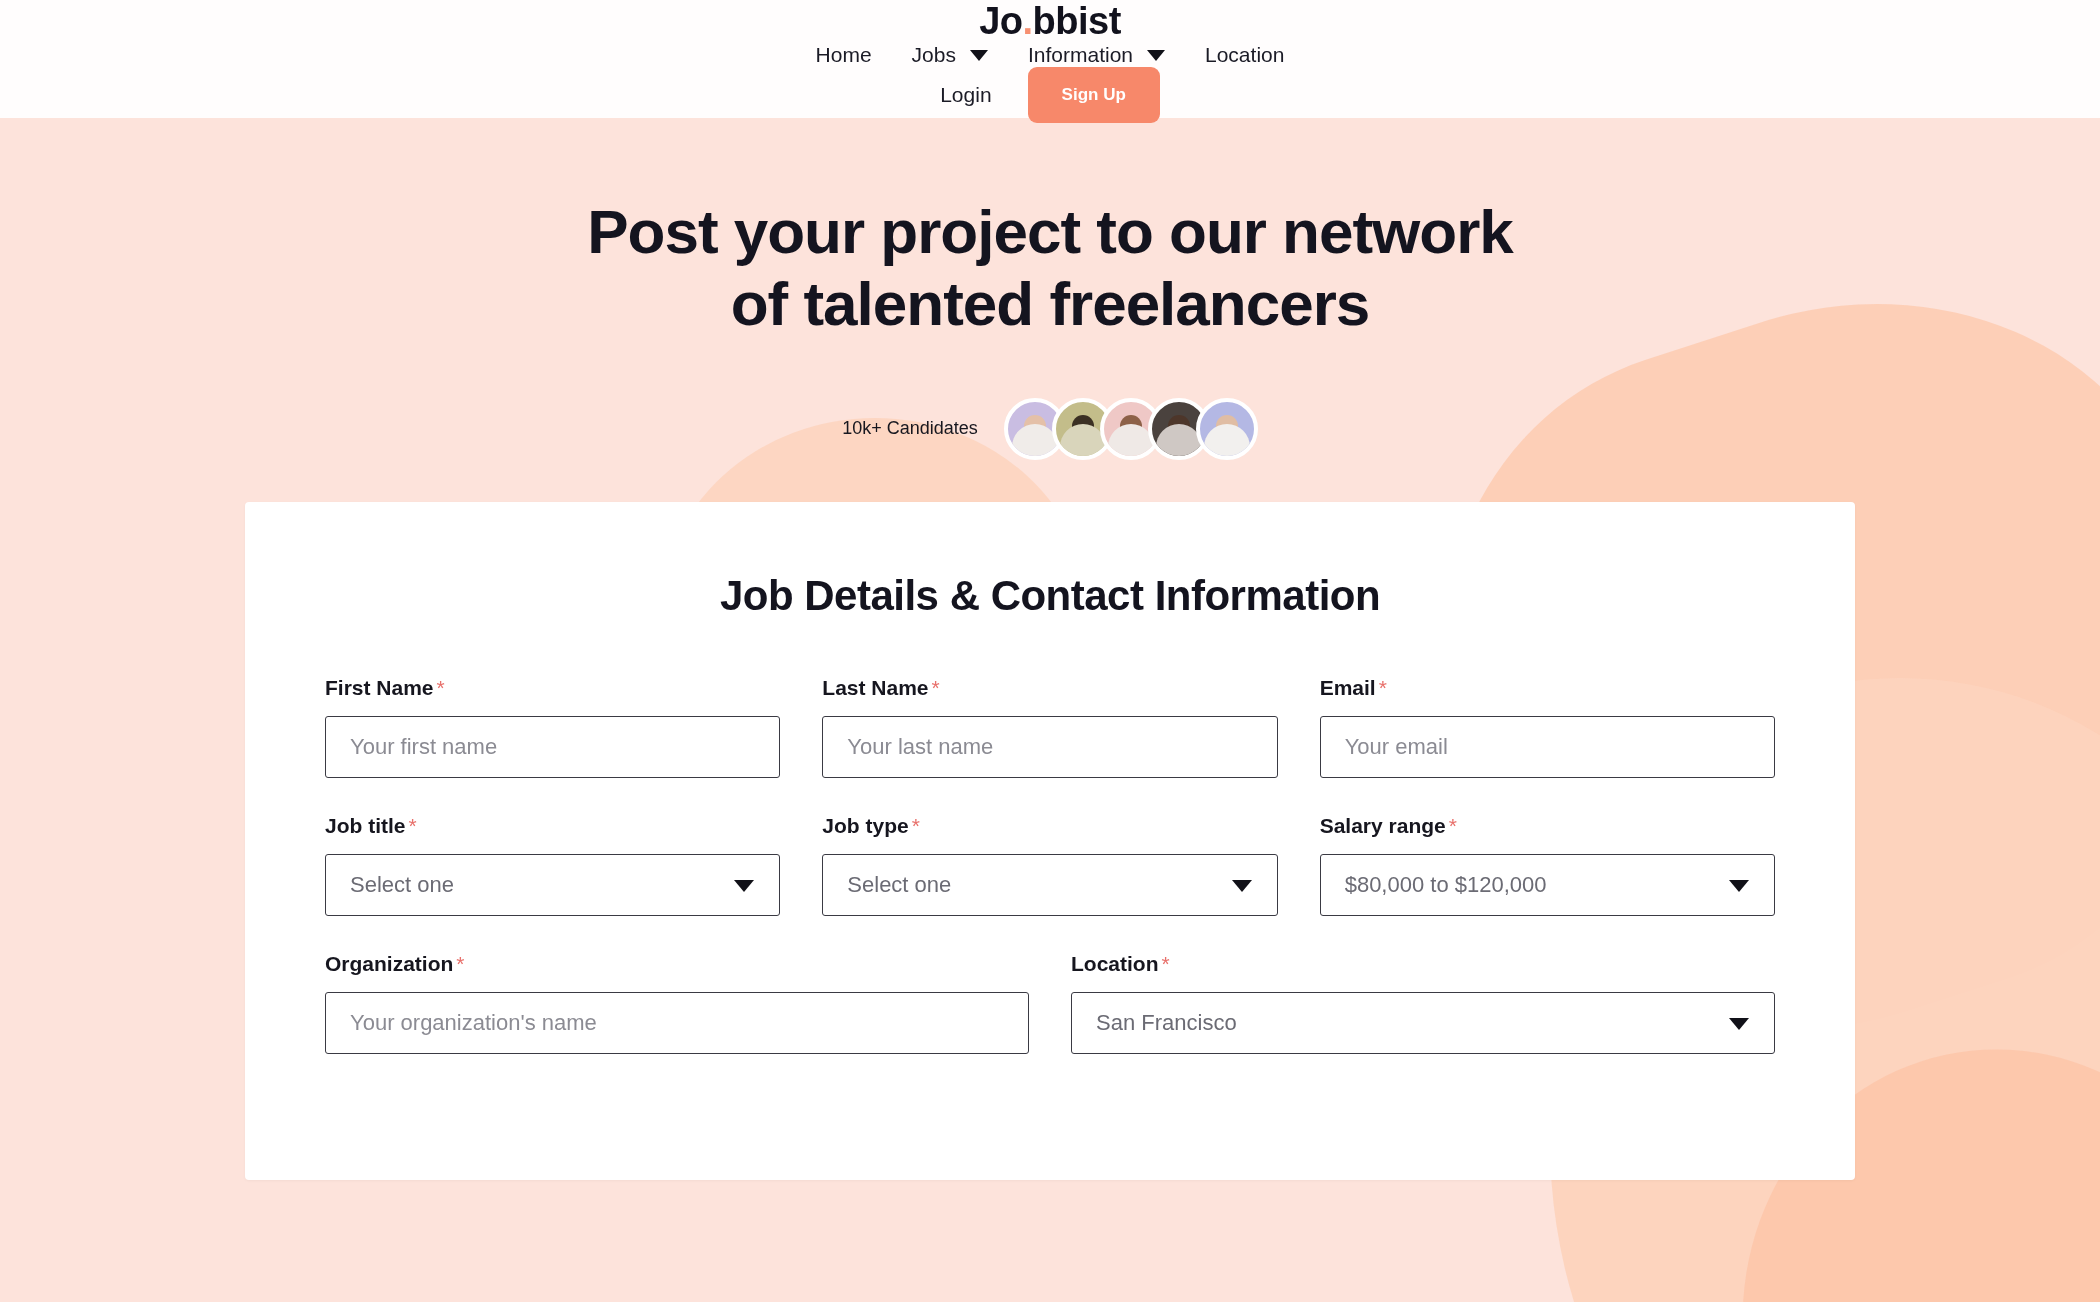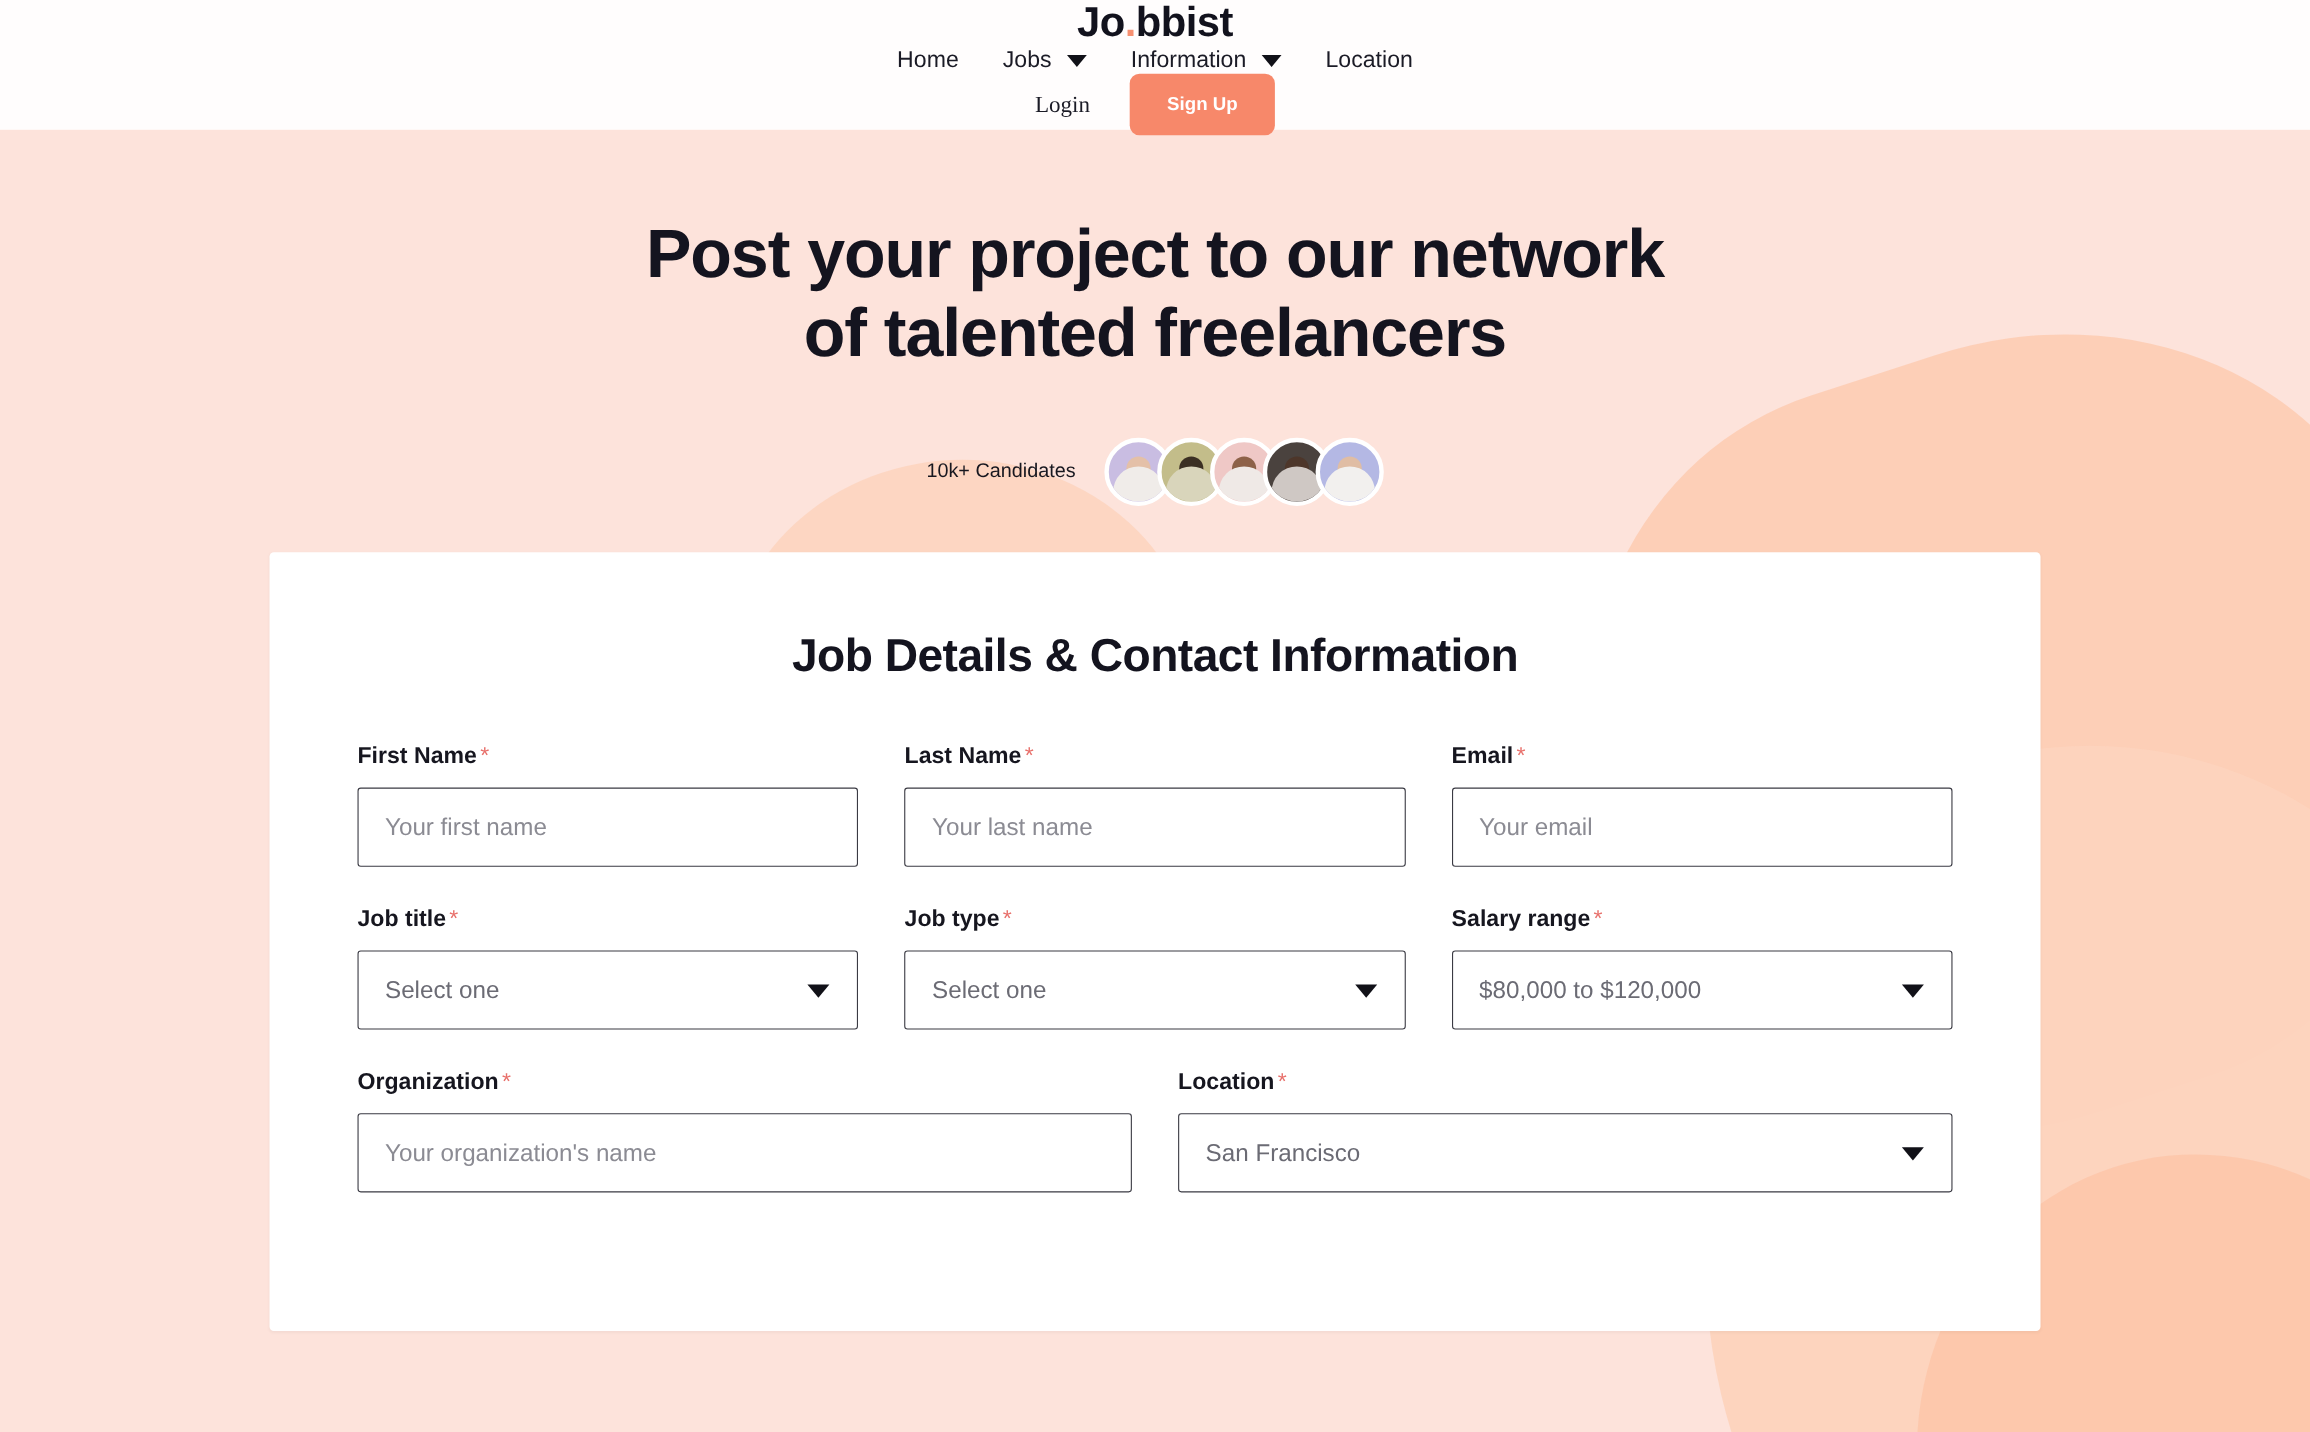--- a/index.html
+++ b/index.html
@@ -112,21 +112,20 @@
   .nav-right {
     display: flex;
     align-items: center;
     gap: 36px;
   }
   .login-link {
     font-size: 21px;
     color: #1b1b26;
     cursor: pointer;
     white-space: nowrap;
-    font-family: Liberation Serif, serif;
   }
   .signup-btn {
     background: #f7886a;
     color: #fff;
     font-size: 17px;
     font-weight: 700;
     border: none;
     border-radius: 9px;
     padding: 18px 34px;
     cursor: pointer;
@@ -220,21 +219,21 @@
     font-size: 21px;
     font-weight: 700;
     color: #16161f;
     margin-bottom: 16px;
     white-space: nowrap;
   }
   .req { color: #e8706b; font-weight: 400; margin-left: 3px; }
 
   .field-control {
     width: 100%;
-    height: 72px;
+    height: 62px;
     border: 1.5px solid #3a3a43;
     border-radius: 3px;
     background: #fff;
     font-size: 22px;
     font-family: inherit;
     color: #6b6b74;
     padding: 0 24px;
     outline: none;
   }
   .field-control::placeholder { color: #8b8b93; }

